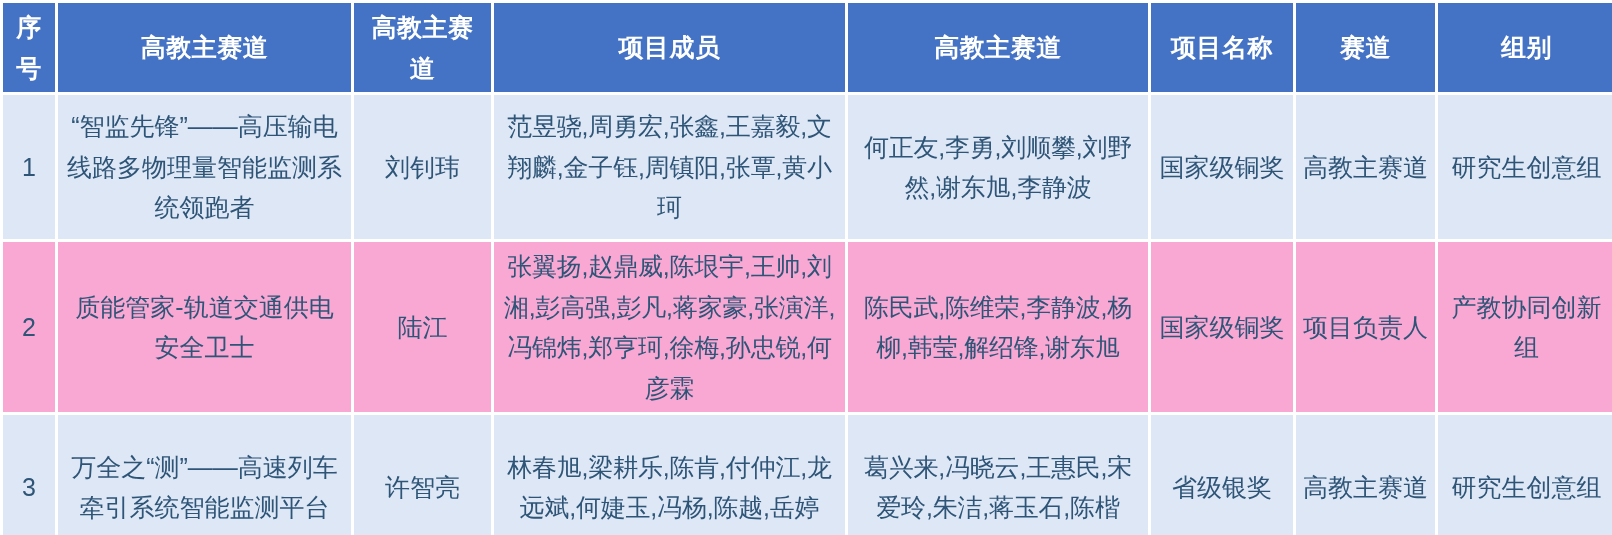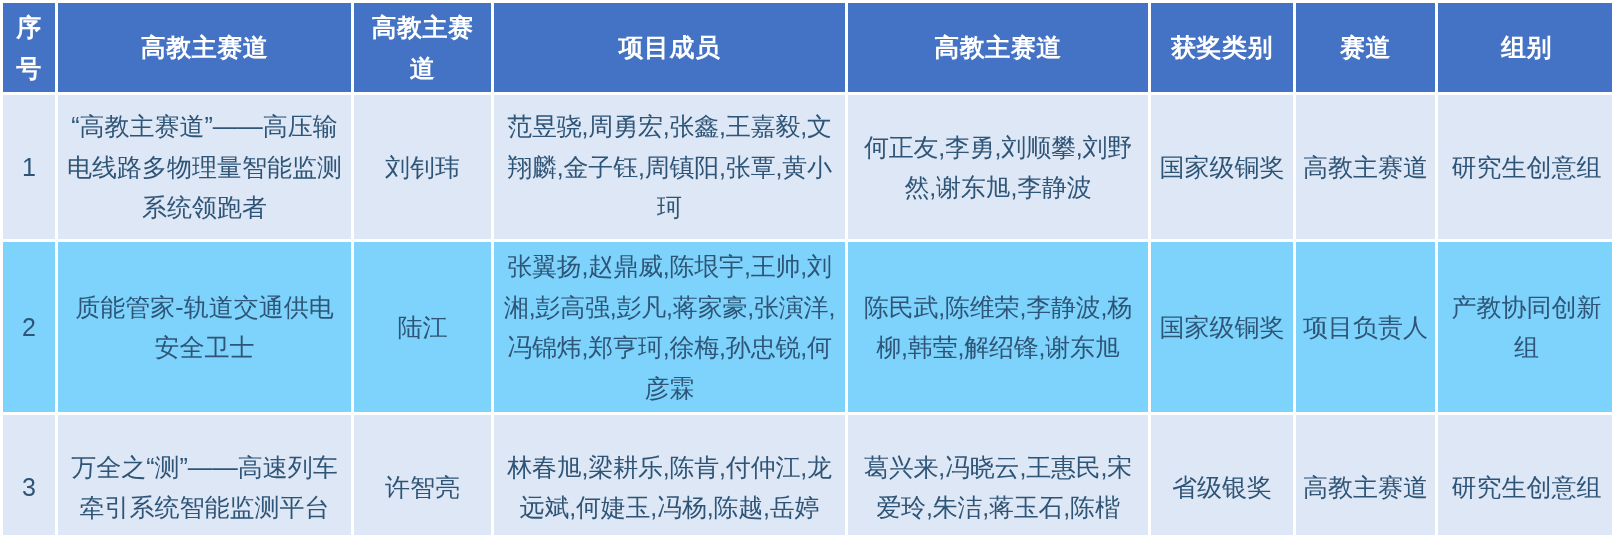--- a/index.html
+++ b/index.html
@@ -39,21 +39,21 @@
   }
   tbody td {
     font-size: 25px;
     color: #2E5577;
     font-weight: normal;
   }
   tbody tr.row-blue td {
     background: #DEE7F5;
   }
   tbody tr.row-yellow td {
-    background: #7dd3fc;
+    background: #f9a8d4;
   }
   .cell-index { font-size: 25px; }
   .cell-members, .cell-teachers {
     letter-spacing: -0.2px;
   }
   .col-index   { width: 52px; }
   .col-name    { width: 293px; }
   .col-leader  { width: 137px; }
   .col-members { width: 351px; }
   .col-teachers{ width: 300px; }
@@ -78,29 +78,29 @@
     <col class="col-track">
     <col class="col-group">
   </colgroup>
   <thead>
     <tr>
       <th>序号</th>
       <th>高教主赛道</th>
       <th>高教主赛道</th>
       <th>项目成员</th>
       <th>高教主赛道</th>
-      <th>获奖类别</th>
+      <th>项目名称</th>
       <th>赛道</th>
       <th>组别</th>
     </tr>
   </thead>
   <tbody>
     <tr class="row-blue row-1">
       <td class="cell-index">1</td>
-      <td class="cell-name">“高教主赛道”——高压输电线路多物理量智能监测系统领跑者</td>
+      <td class="cell-name">“智监先锋”——高压输电线路多物理量智能监测系统领跑者</td>
       <td class="cell-leader">刘钊玮</td>
       <td class="cell-members">范昱骁,周勇宏,张鑫,王嘉毅,文翔麟,金子钰,周镇阳,张覃,黄小珂</td>
       <td class="cell-teachers">何正友,李勇,刘顺攀,刘野然,谢东旭,李静波</td>
       <td class="cell-award">国家级铜奖</td>
       <td class="cell-track">高教主赛道</td>
       <td class="cell-group">研究生创意组</td>
     </tr>
     <tr class="row-yellow row-2">
       <td class="cell-index">2</td>
       <td class="cell-name">质能管家-轨道交通供电安全卫士</td>

